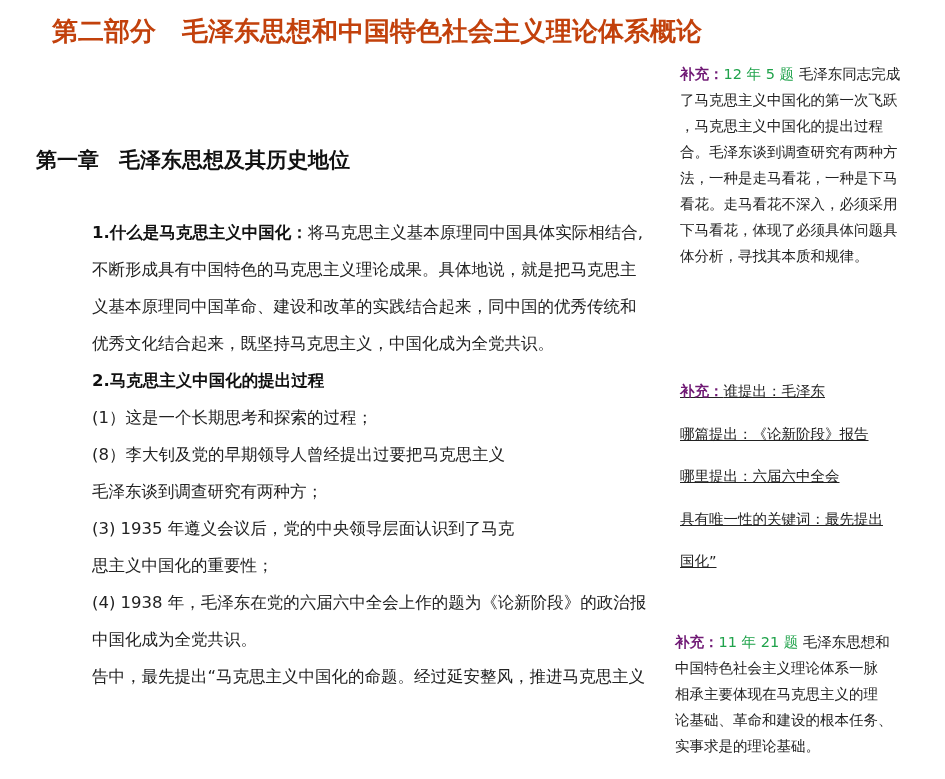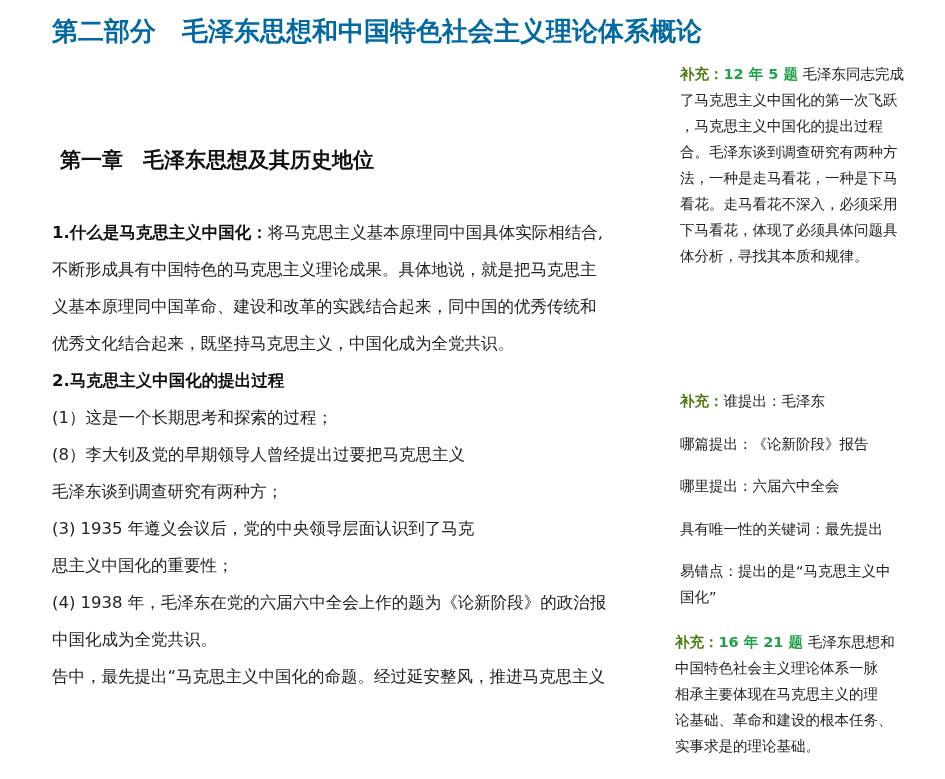--- a/index.html
+++ b/index.html
@@ -4,34 +4,34 @@
 <style>
   html, body { margin: 0; padding: 0; background: #ffffff; }
   body {
     width: 945px; height: 779px; position: relative; overflow: hidden;
     font-family: "DejaVu Sans", "Liberation Sans", sans-serif;
     color: #1a1a1a;
   }
   .abs { position: absolute; }
   .part-title {
     left: 52px; top: 14px; font-size: 26px; font-weight: bold; letter-spacing: 0px;
-    white-space: nowrap; color: #0369a1;
+    white-space: nowrap; color: #c2410c;
   }
   .part-title .gap { display: inline-block; width: 26px; }
   .chapter-title {
-    left: 60px; top: 146px; font-size: 21px; font-weight: bold; white-space: nowrap; color: #111;
+    left: 36px; top: 146px; font-size: 21px; font-weight: bold; white-space: nowrap; color: #111;
   }
   .chapter-title .gap { display: inline-block; width: 20px; }
   .main { left: 52px; top: 214px; width: 610px; font-size: 16.5px; color: #222; }
-  .line { height: 37px; line-height: 37px; white-space: nowrap; }
+  .line { height: 37px; line-height: 37px; white-space: nowrap; margin-left: 40px; }
   .bold { font-weight: bold; color: #111; }
   .side { left: 680px; width: 255px; font-size: 14.5px; color: #222; }
   .side .sline { height: 26px; line-height: 26px; white-space: nowrap; }
-  .red { color: #4d7c0f; font-weight: bold; }
-  .green { color: #1fa24a; font-weight: bold; }
+  .red { color: #701a75; font-weight: bold; }
+  .green { color: #1fa24a; font-weight: normal; }
   .side2 .sline { height: 42.5px; line-height: 26px; white-space: nowrap; }
   .side2 .sline.tight { height: 26px; }
 </style>
 </head>
 <body>
 
 <div class="abs part-title">
   <span>第二部分</span><span class="gap"></span><span>毛泽东思想和中国特色社会主义理论体系概论</span>
 </div>
 
@@ -63,32 +63,31 @@
   </div>
   <div class="sline">了马克思主义中国化的第一次飞跃</div>
   <div class="sline">，马克思主义中国化的提出过程</div>
   <div class="sline">合。毛泽东谈到调查研究有两种方</div>
   <div class="sline">法，一种是走马看花，一种是下马</div>
   <div class="sline">看花。走马看花不深入，必须采用</div>
   <div class="sline">下马看花，体现了必须具体问题具</div>
   <div class="sline">体分析，寻找其本质和规律。</div>
 </div>
 
-<div class="abs side side2" style="top:388px;">
+<div class="abs side side2" style="top:378px;text-decoration:underline;">
   <div class="sline">
     <span class="red">补充：</span><span>谁提出：毛泽东</span>
   </div>
   <div class="sline">哪篇提出：《论新阶段》报告</div>
   <div class="sline">哪里提出：六届六中全会</div>
   <div class="sline">具有唯一性的关键词：最先提出</div>
-  <div class="sline tight">易错点：提出的是“马克思主义中</div>
   <div class="sline tight">国化”</div>
 </div>
 
 <div class="abs side" style="top:629px; left:675px;">
   <div class="sline">
-    <span class="red">补充：</span><span class="green">16 年 21 题</span>&nbsp;<span>毛泽东思想和</span>
+    <span class="red">补充：</span><span class="green">11 年 21 题</span>&nbsp;<span>毛泽东思想和</span>
   </div>
   <div class="sline">中国特色社会主义理论体系一脉</div>
   <div class="sline">相承主要体现在马克思主义的理</div>
   <div class="sline">论基础、革命和建设的根本任务、</div>
   <div class="sline">实事求是的理论基础。</div>
 </div>
 
 </body></html>

